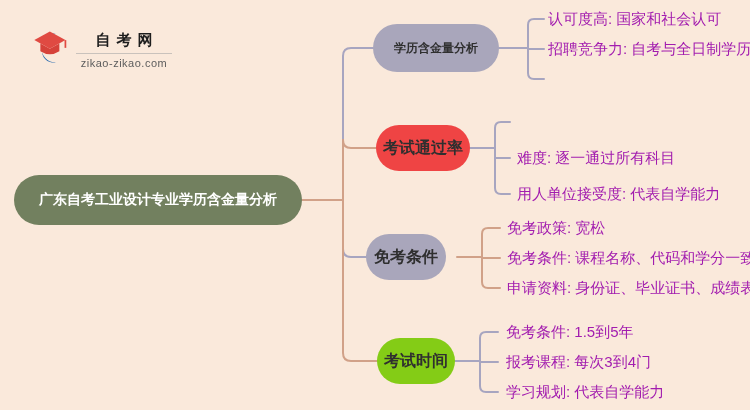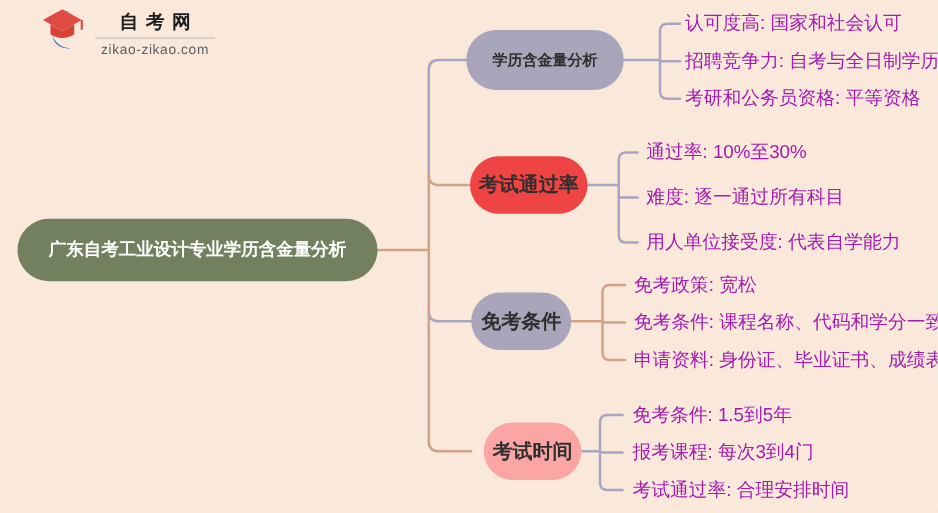--- a/index.html
+++ b/index.html
@@ -3,34 +3,34 @@
 <meta charset="utf-8">
 <style>
   html,body{margin:0;padding:0;}
   body{font-family:"Liberation Sans","DejaVu Sans",sans-serif;}
   .stage{position:relative;width:750px;height:410px;background:#fae9db;overflow:hidden;}
 
   
   .wires{position:absolute;left:0;top:0;width:750px;height:410px;}
 
   
-  .logo{position:absolute;left:30px;top:4px;display:flex;align-items:center;gap:8px;cursor:pointer;}
+  .logo{position:absolute;left:30px;top:28px;display:flex;align-items:center;gap:8px;cursor:pointer;}
   .logo-text{display:flex;flex-direction:column;align-items:center;}
   .logo-name{font-size:15px;font-weight:bold;color:#1d1d1d;letter-spacing:6px;padding:2px 0 3px 6px;}
   .logo-divider{width:96px;height:1px;background:#c9c2bc;}
   .logo-url{font-size:11px;color:#5d5d5d;letter-spacing:0.5px;padding-top:3px;}
 
   
   .node{position:absolute;display:flex;align-items:center;justify-content:center;
         font-weight:bold;color:#2f2f2f;white-space:nowrap;}
   .node-root{left:14px;top:175px;width:288px;height:50px;border-radius:26px;
              color:#ffffff;font-size:14px;}
   .node-b1{left:373px;top:24px;width:126px;height:48px;border-radius:24px;font-size:12px;}
   .node-b2{left:376px;top:125px;width:94px;height:46px;border-radius:23px;font-size:16px;}
-  .node-b3{left:377px;top:234px;width:80px;height:46px;border-radius:23px;font-size:16px;}
+  .node-b3{left:366px;top:234px;width:80px;height:46px;border-radius:23px;font-size:16px;}
   .node-b4{left:377px;top:338px;width:78px;height:46px;border-radius:23px;font-size:16px;}
 
   
   .leaf{position:absolute;transform:translateY(-50%);font-size:15px;color:#a21caf;white-space:nowrap;}
   .lx1{left:548px;} .lx2{left:517px;} .lx3{left:507px;} .lx4{left:506px;}
 </style>
 </head>
 <body>
 
 <div class="stage" style="background: rgb(250, 233, 219);">
@@ -77,31 +77,29 @@
       <span class="logo-divider"></span>
       <span class="logo-url">zikao-zikao.com</span>
     </span>
   </div>
 
   <div class="node node-root" style="background-color: rgb(114, 128, 95); color: rgb(255, 255, 255);">广东自考工业设计专业学历含金量分析</div>
 
   <div class="node node-b1" style="background-color: rgb(169, 166, 187);">学历含金量分析</div>
   <div class="node node-b2" style="background-color: #ef4444;">考试通过率</div>
   <div class="node node-b3" style="background-color: rgb(169, 166, 187);">免考条件</div>
-  <div class="node node-b4" style="background-color: #fca5a5; margin-left: 10px;">考试时间</div>
+  <div class="node node-b4" style="background-color: #84cc16;">考试时间</div>
 
   <div class="leaf lx1" style="top:19px">认可度高: 国家和社会认可</div>
   <div class="leaf lx1" style="top:49px">招聘竞争力: 自考与全日制学历相当</div>
-  <div class="leaf lx1" style="top:79px">考研和公务员资格: 平等资格</div>
 
-  <div class="leaf lx2" style="top:122px">通过率: 10%至30%</div>
   <div class="leaf lx2" style="top:158px">难度: 逐一通过所有科目</div>
   <div class="leaf lx2" style="top:194px">用人单位接受度: 代表自学能力</div>
 
   <div class="leaf lx3" style="top:228px">免考政策: 宽松</div>
   <div class="leaf lx3" style="top:258px">免考条件: 课程名称、代码和学分一致</div>
   <div class="leaf lx3" style="top:288px">申请资料: 身份证、毕业证书、成绩表</div>
 
   <div class="leaf lx4" style="top:332px">免考条件: 1.5到5年</div>
   <div class="leaf lx4" style="top:362px">报考课程: 每次3到4门</div>
-  <div class="leaf lx4" style="top:392px">考试通过率: 合理安排时间</div>
+  <div class="leaf lx4" style="top:392px">学习规划: 代表自学能力</div>
 
 </div>
 
 </body></html>

